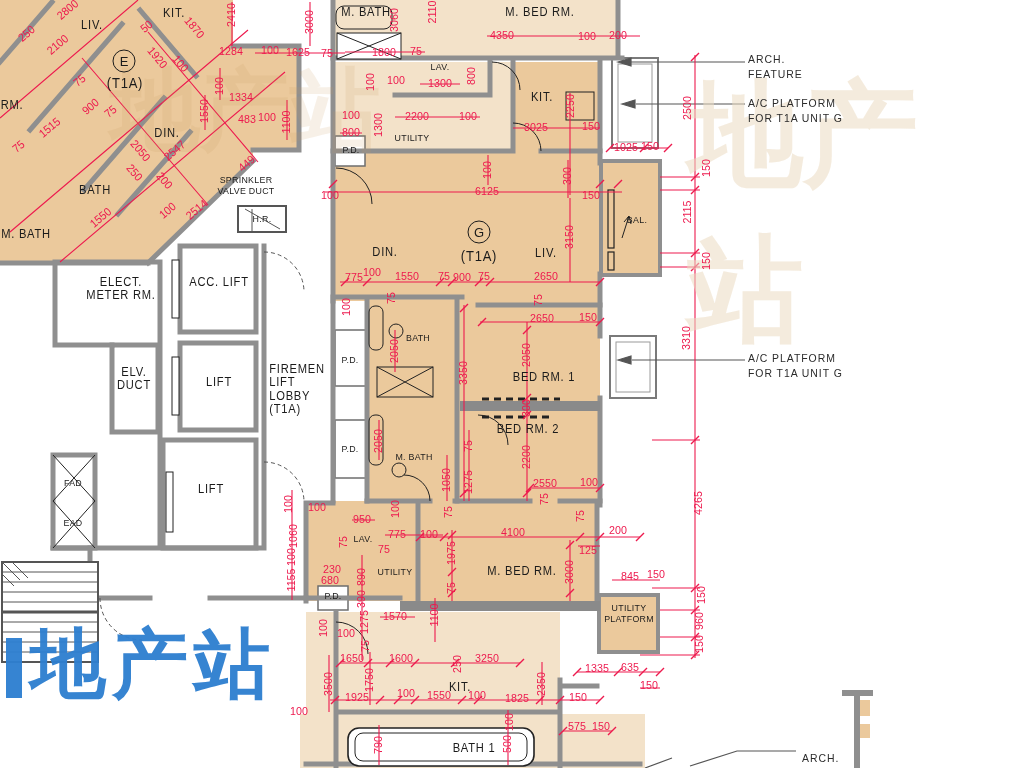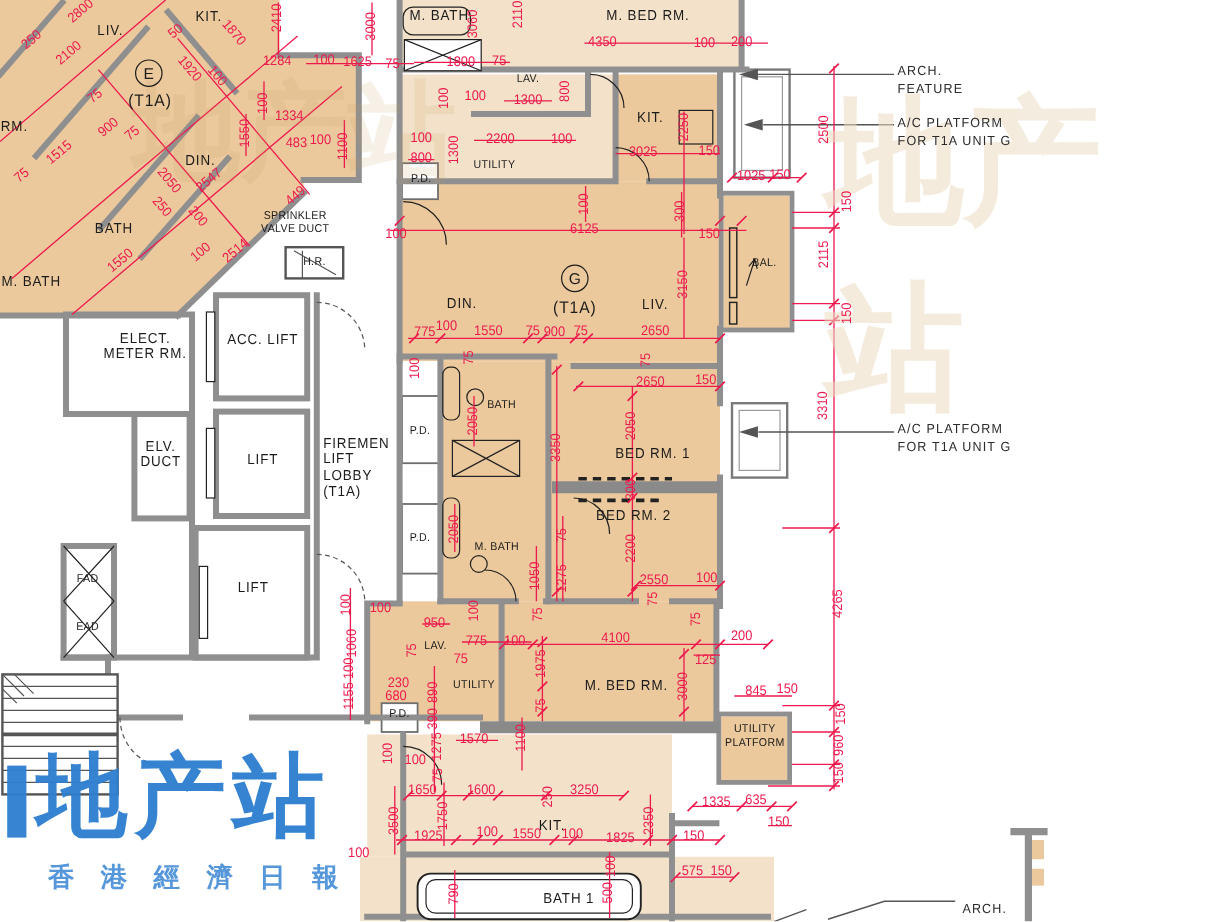--- a/index.html
+++ b/index.html
@@ -365,15 +365,14 @@
 FEATURE</div>
       <div class="note" style="left: 748px; top: 111px;">A/C PLATFORM
 FOR T1A UNIT G</div>
       <div class="note" style="left: 748px; top: 366px;">A/C PLATFORM
 FOR T1A UNIT G</div>
       <div class="note" style="left: 802px; top: 758px;">ARCH.</div>
     </div>
 
 <div id="wm-bar"></div>
 <div id="wm-title">地产站</div>
-<div id="wm-sub">香港經濟日報</div>
 
 </div>
 
 </body></html>

